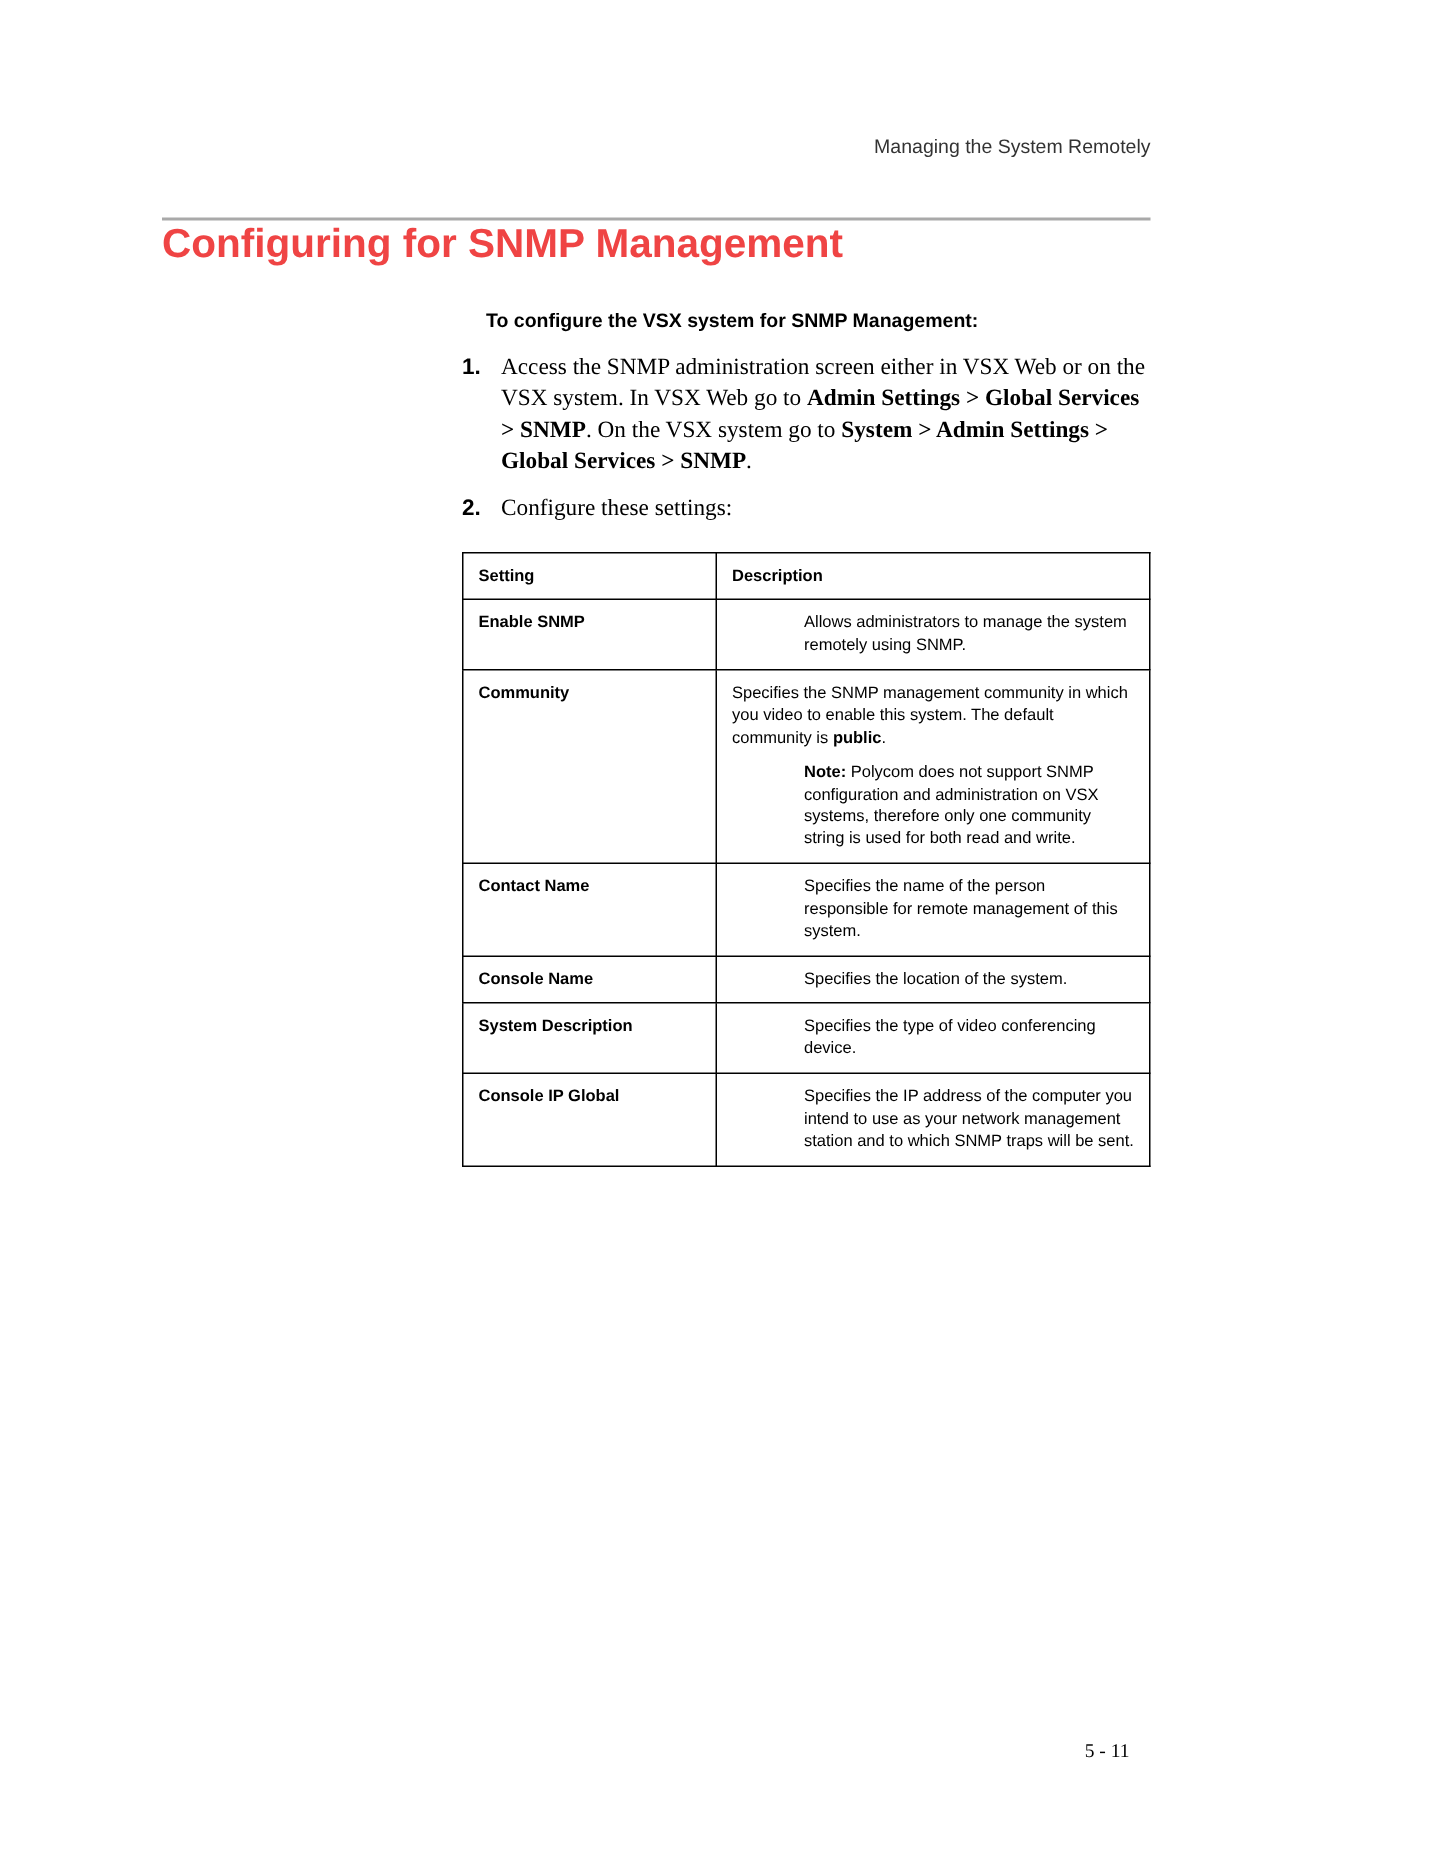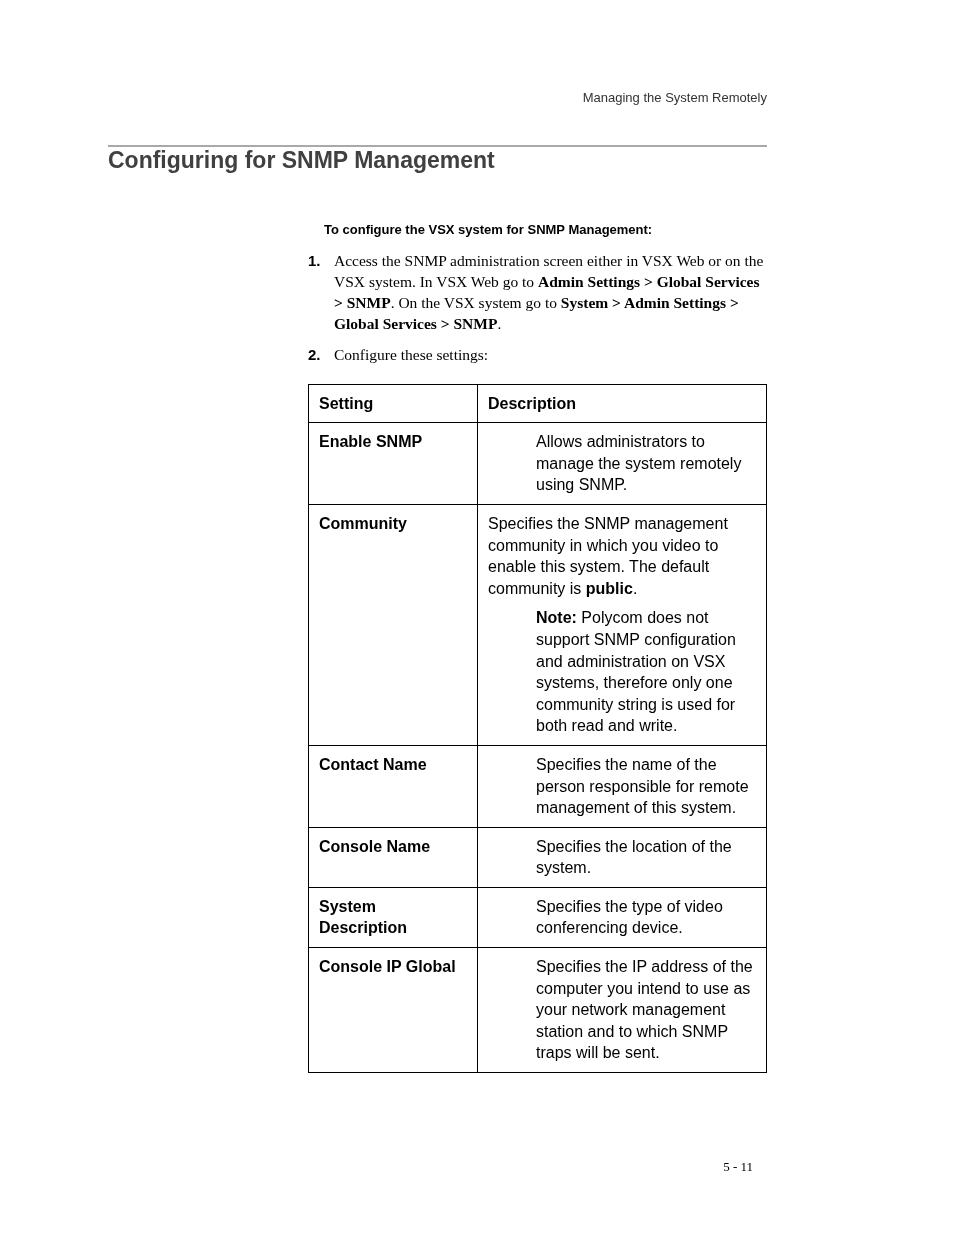--- a/index.html
+++ b/index.html
@@ -24,24 +24,24 @@
     padding-bottom: 6px;
     margin-bottom: 34px;
   }
   .rule {
     border: 0;
     border-top: 2px solid #a9a9a9;
     margin: 0;
   }
   h1.section-title {
     font-family: "Trebuchet MS", "Lucida Sans", Arial, sans-serif;
-    color: #404040;
-    font-size: 23px;
+    color: #ef4444;
+    font-size: 27px;
     font-weight: bold;
-    margin: 0 0 48px 0;
+    margin: 0 0 28px 0;
   }
   .body-indent {
     margin-left: 200px;
   }
   .proc-title {
     font-family: "Trebuchet MS", "Lucida Sans", Arial, sans-serif;
     font-weight: bold;
     font-size: 13px;
     margin: 0 0 14px 16px;
   }
@@ -66,21 +66,21 @@
   .step-body {
     flex: 1;
   }
   .step-body b {
     font-weight: bold;
   }
   table.settings {
     border-collapse: collapse;
     width: 100%;
     font-family: Arial, Helvetica, sans-serif;
-    font-size: 16px;
+    font-size: 11px;
   }
   table.settings th, table.settings td {
     border: 1.5px solid #000;
     padding: 8px 10px;
     text-align: left;
     vertical-align: top;
     line-height: 1.35;
   }
   table.settings th {
     font-weight: bold;

